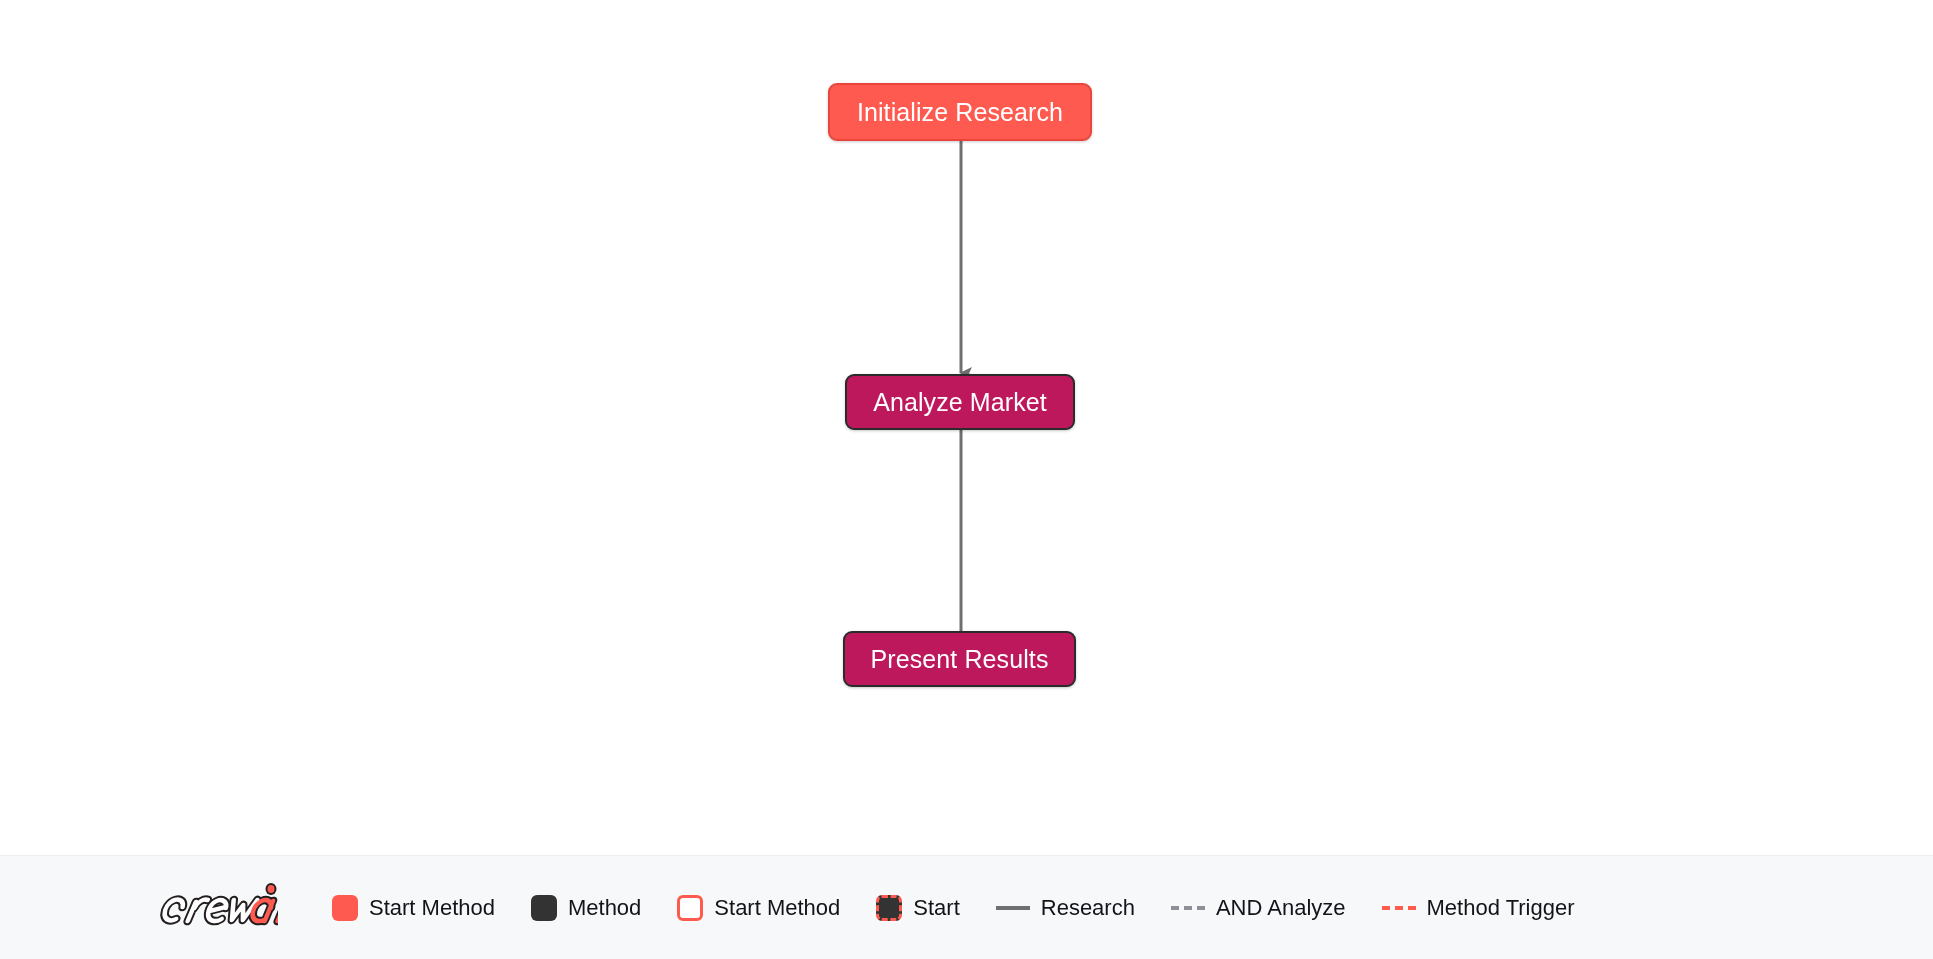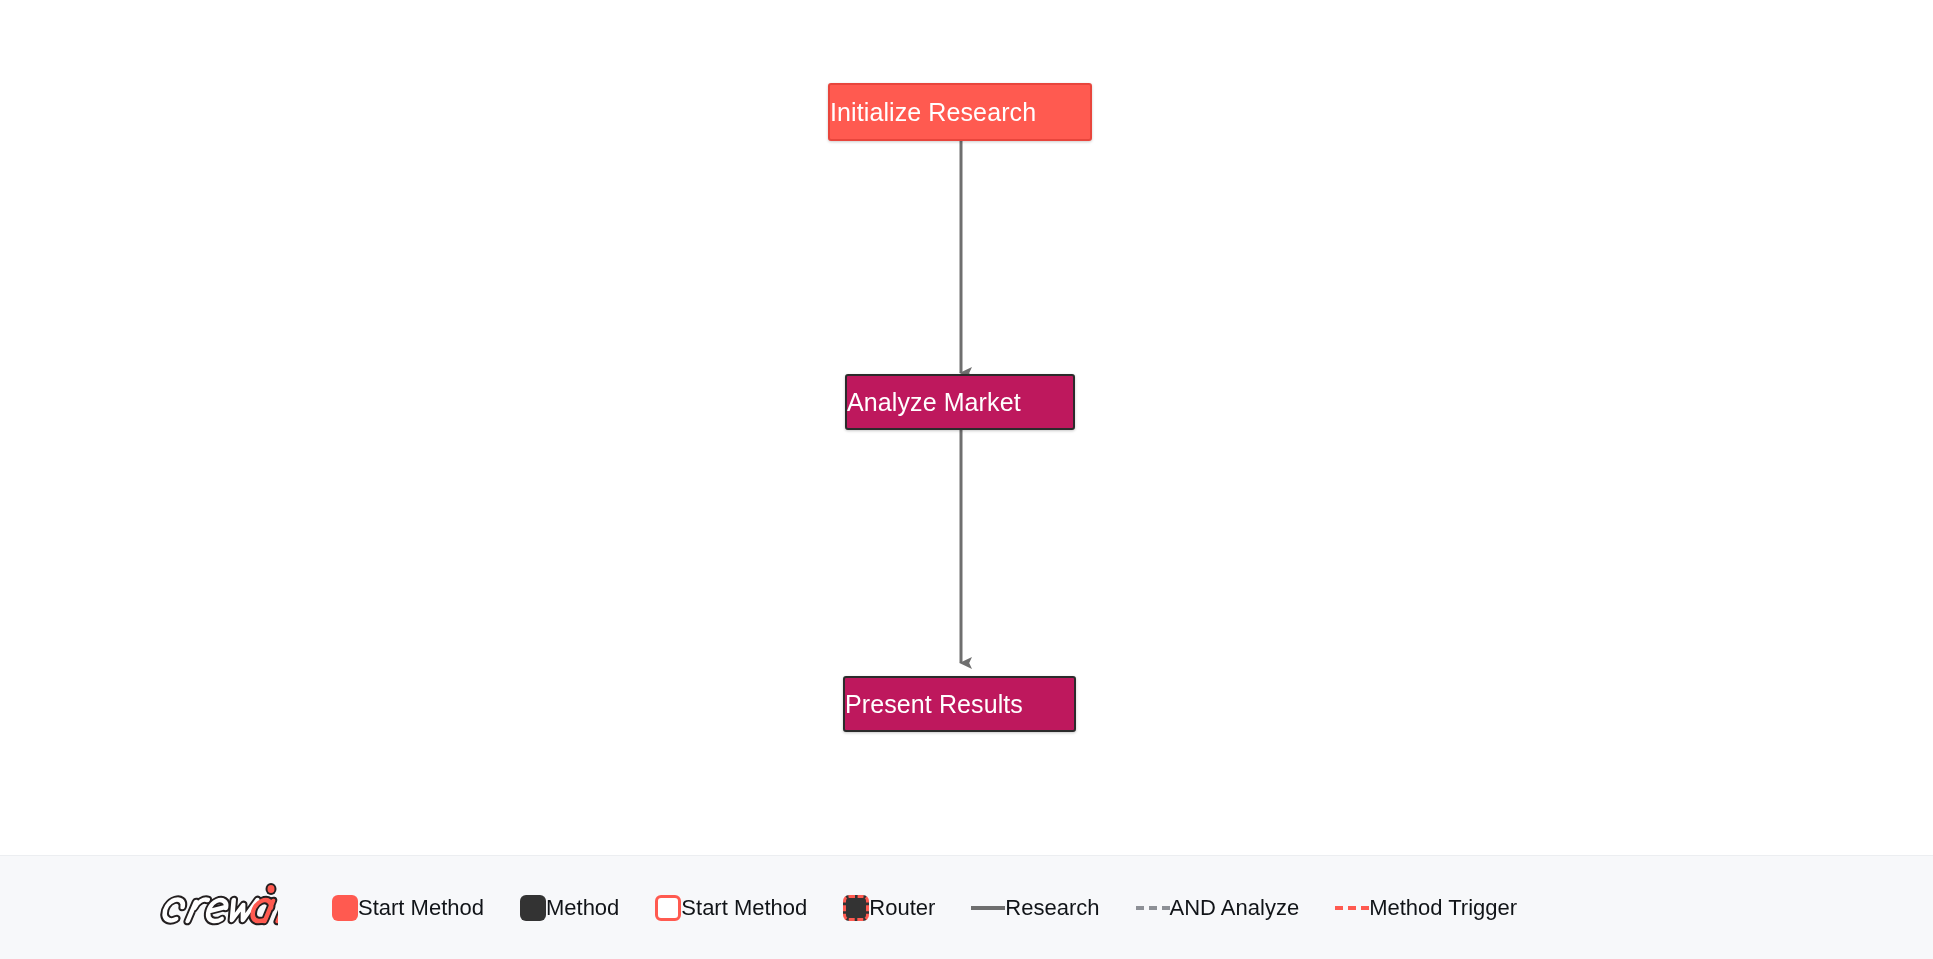--- a/index.html
+++ b/index.html
@@ -38,22 +38,22 @@
     top: 0;
     width: 1933px;
     height: 855px;
     pointer-events: none;
   }
 
   .flow-node {
     position: absolute;
     display: flex;
     align-items: center;
-    justify-content: flex-start;
-    border-radius: 3px;
+    justify-content: center;
+    border-radius: 9px;
     white-space: nowrap;
     line-height: 1;
   }
   .flow-node .node-label {
     font-size: 25px;
     letter-spacing: 0.1px;
   }
 
   .node-start {
     background: #ff5a50;
@@ -92,21 +92,21 @@
 
   .legend-item {
     display: flex;
     align-items: center;
     margin-right: 36px;
     flex: 0 0 auto;
   }
   .legend-text {
     font-size: 22px;
     color: #111418;
-    margin-left: 0;
+    margin-left: 11px;
     white-space: nowrap;
   }
 
   .swatch {
     width: 26px;
     height: 26px;
     border-radius: 6px;
     flex: 0 0 auto;
   }
   .swatch-start  { background: #ff5a50; }
@@ -143,21 +143,21 @@
         </g>
     </svg>
 
     <div id="nodes">
         <div class="flow-node node-start" style="left: 828px; top: 83px; width: 264px; height: 58px;">
           <span class="node-label">Initialize Research</span>
         </div>
         <div class="flow-node node-method" style="left: 845px; top: 374px; width: 230px; height: 56px;">
           <span class="node-label">Analyze Market</span>
         </div>
-        <div class="flow-node node-method" style="left: 843px; top: 676px; width: 233px; height: 56px;">
+        <div class="flow-node node-method" style="left: 843px; top: 631px; width: 233px; height: 56px;">
           <span class="node-label">Present Results</span>
         </div>
       </div>
   </div>
 
   <div id="legend-bar">
 
     <svg id="brand-logo" viewBox="0 0 236 104" aria-label="crewai">
       <g transform="skewX(-12)">
         <g stroke="#231f20" stroke-width="17" stroke-linejoin="round" stroke-linecap="round" fill="none">
@@ -191,21 +191,21 @@
         <div class="legend-item">
           <span class="swatch swatch-method"></span>
           <span class="legend-text">Method</span>
         </div>
         <div class="legend-item">
           <span class="swatch swatch-crew"></span>
           <span class="legend-text">Start Method</span>
         </div>
         <div class="legend-item">
           <span class="swatch swatch-router"></span>
-          <span class="legend-text">Router</span>
+          <span class="legend-text">Start</span>
         </div>
         <div class="legend-item">
           <span class="line-swatch line-solid"></span>
           <span class="legend-text">Research</span>
         </div>
         <div class="legend-item">
           <span class="line-swatch line-dashed"></span>
           <span class="legend-text">AND Analyze</span>
         </div>
         <div class="legend-item">

